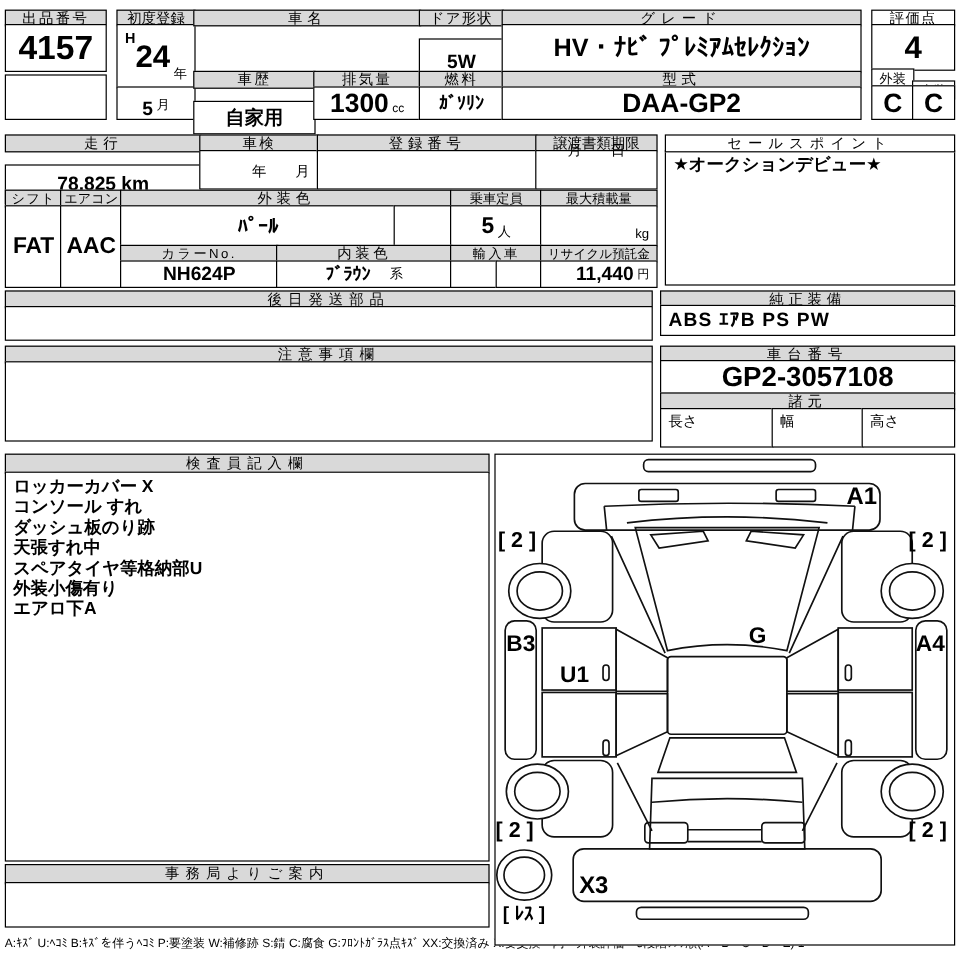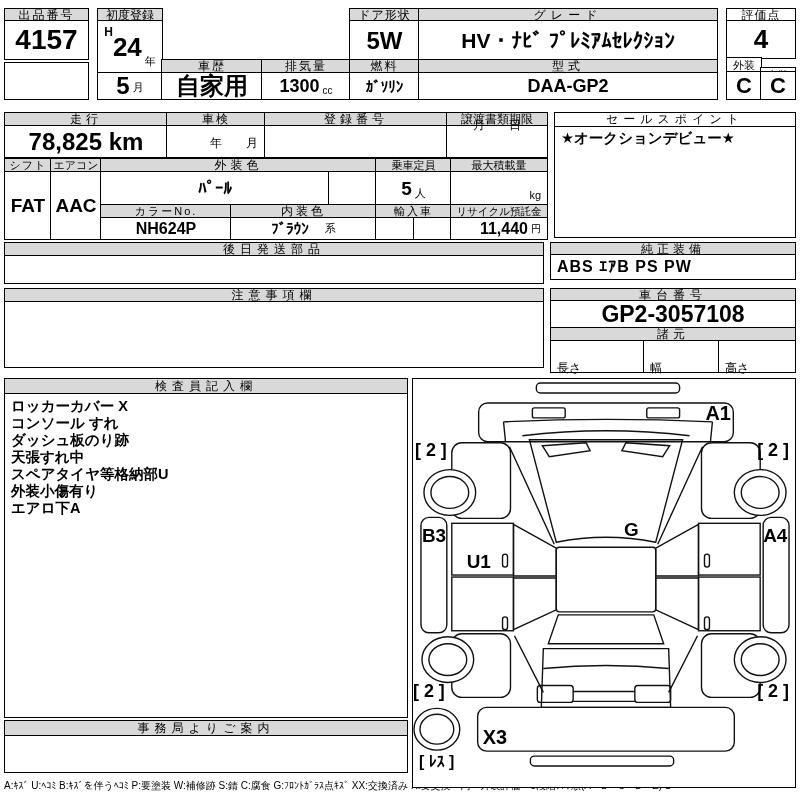--- a/index.html
+++ b/index.html
@@ -5,26 +5,26 @@
   html,body{margin:0;padding:0;background:#fff;}
   #sheet{position:relative;width:800px;height:800px;background:#fff;
          font-family:"Liberation Sans","DejaVu Sans",sans-serif;color:#000;}
   .bx{position:absolute;box-sizing:border-box;border:1.5px solid #000;background:#fff;
       display:flex;align-items:center;justify-content:center;white-space:nowrap;overflow:visible;}
   .hd{background:#d9d9d9;font-size:12px;font-weight:normal;}
   .wh{background:#fff;}
   .b{font-weight:bold;}
   .ls5{letter-spacing:5px;} .ls4{letter-spacing:4px;} .ls3{letter-spacing:3px;}
   .ls2{letter-spacing:2px;} .ls1{letter-spacing:1px;} .ls0{letter-spacing:0;} .f11{font-size:11px;} .f12{font-size:12px;}
-  .f15{font-size:15px;} .f16{font-size:16px;} .f17{font-size:17px;} .f18{font-size:18px;}
-  .f19{font-size:19px;} .f20{font-size:24px;} .f21{font-size:21px;} .f22{font-size:22px;}
+  .f15{font-size:15px;} .f16{font-size:16px;} .f17{font-size:17px;} .f18{font-size:22px;}
+  .f19{font-size:19px;} .f20{font-size:16px;margin-top:12px;} .f21{font-size:21px;} .f22{font-size:22px;}
   .f23{font-size:23px;} .f26{font-size:26px;} .f28{font-size:28px;}
   .left{justify-content:flex-start;padding-left:6px;}
   .right{justify-content:flex-end;padding-right:6px;}
-  .top{align-items:flex-start;padding-top:19px;}
+  .top{align-items:flex-start;padding-top:2px;}
   .unit{font-size:10px;font-weight:normal;margin-left:3px;align-self:flex-end;padding-bottom:3px;}
   .sup{font-size:12px;font-weight:bold;align-self:flex-start;padding-top:4px;}
   .sub{font-size:11px;font-weight:normal;align-self:flex-end;padding-bottom:4px;margin-left:3px;}
   .notes-box{flex-direction:column;align-items:flex-start;justify-content:flex-start;
              padding:4px 6px;}
   .notes-box div{font-size:14.5px;font-weight:bold;line-height:17px;white-space:nowrap;}
   .legend{position:absolute;left:4px;top:779px;width:792px;font-size:10px;white-space:nowrap;}
   svg text{font-family:"Liberation Sans","DejaVu Sans",sans-serif;font-weight:bold;}
 </style>
 </head>
@@ -40,20 +40,21 @@
   <div class="bx" style="left:97px;top:20px;width:66px;height:54px;">
     <span class="sup">H</span>
     <span class="b f26">24</span>
     <span class="sub">年</span>
   </div>
   <div class="bx" style="left:97px;top:72px;width:66px;height:28px;">
     <span class="b f20">5</span>
     <span class="sub">月</span>
   </div>
 
+  <div class="bx hd ls4" style="left:161px;top:8px;width:190px;height:14px;">車名</div>
   <div class="bx hd ls2" style="left:161px;top:59px;width:102px;height:15px;">車歴</div>
   <div class="bx b f20" style="left:161px;top:72px;width:102px;height:28px;">自家用</div>
   <div class="bx hd ls2" style="left:261px;top:59px;width:90px;height:15px;">排気量</div>
   <div class="bx" style="left:261px;top:72px;width:90px;height:28px;">
     <span class="b f18">1300</span>
     <span class="unit">cc</span>
   </div>
 
   <div class="bx hd ls1" style="left:349px;top:8px;width:71px;height:14px;">ドア形状</div>
   <div class="bx b f20" style="left:349px;top:20px;width:71px;height:41px;">5W</div>

